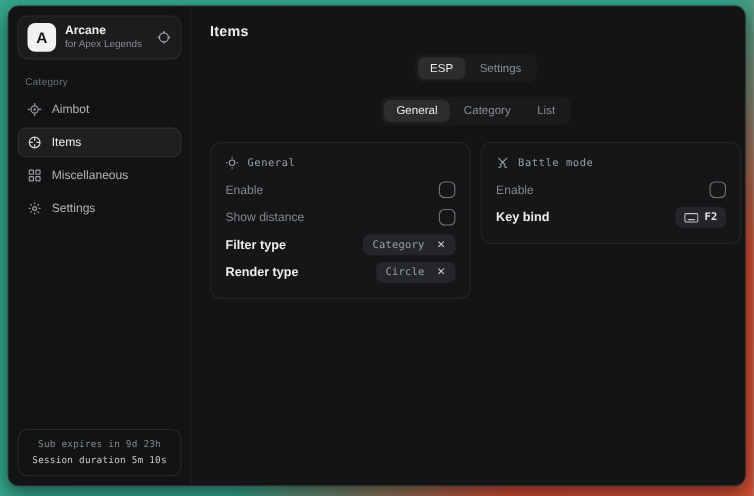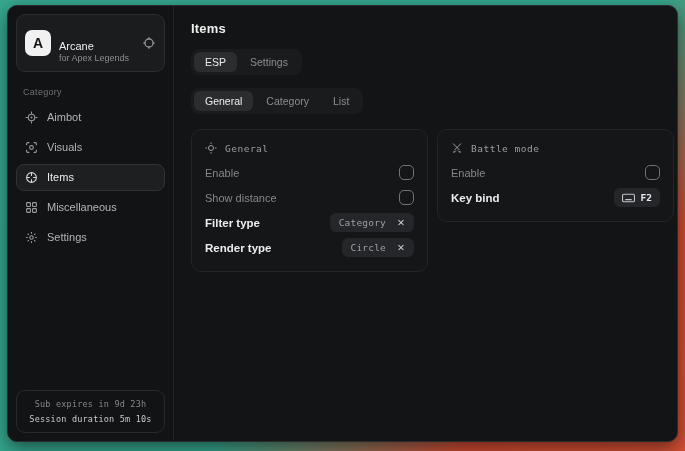--- a/index.html
+++ b/index.html
@@ -24,42 +24,42 @@
     display:flex; align-items:center; gap:8px;
     background:#1b1c1e; border:1px solid #2b2c2e; border-radius:9px;
     padding:6px 8px; cursor:pointer;
   }
   .logo {
     width:26px; height:26px; flex:0 0 26px; background:#f1f1f1; color:#141414;
     border-radius:7px; display:flex; align-items:center; justify-content:center;
     font-weight:bold; font-size:14px;
   }
   .app-text { flex:1; line-height:1.3; }
-  .app-title { font-size:11px; font-weight:400; color:#ededee;margin-top:18px; }
+  .app-title { font-size:11px; font-weight:700; color:#ededee; }
   .app-sub { font-size:9px; color:#8b8e91; }
   .target-btn { color:#9da0a3; display:flex; cursor:pointer; }
   .section-label { font-size:9px; color:#6e7275; margin:15px 7px 7px; letter-spacing:.3px; }
   .nav-item {
     display:flex; align-items:center; gap:9px; padding:6px 8px; margin-bottom:3px;
     border-radius:8px; border:1px solid transparent;
     color:#b2b5b7; font-size:11px; cursor:pointer;
   }
   .nav-item .nicon { display:flex; color:#9a9da0; }
   .nav-item.selected { background:#1d1f21; border-color:#303234; color:#eceded; }
   .nav-item.selected .nicon { color:#d6d8d9; }
   .sidebar-footer {
     margin-top:auto; border:1px solid #292a2c; border-radius:9px;
     padding:8px 10px; font-family:"DejaVu Sans Mono", monospace;text-align:center;
   }
   .footer-line1 { font-size:8.5px; color:#84888b; margin-bottom:5px; letter-spacing:.2px; }
   .footer-line2 { font-size:8.5px; color:#c9cbcd; letter-spacing:.2px; }
   
   .main { flex:1; padding:15px 17px; }
   .main-title { font-size:13px; font-weight:700; color:#eceded; letter-spacing:.2px; }
-  .tab-row { margin-top:13px; }
+  .tab-row { margin-top:13px;text-align:center; }
   .tab-group {
     display:inline-flex; background:#1a1b1d; border-radius:8px; padding:3px; gap:2px;
   }
   .tab {
     font-size:10.5px; color:#8a8e91; padding:4px 11px; border-radius:6px;
     cursor:pointer; white-space:nowrap;
   }
   .tab.selected { background:#2b2d2f; color:#eceded; }
   .panels { display:flex; gap:9px; margin-top:15px; align-items:flex-start; }
   .card {
@@ -126,32 +126,20 @@
             <line x1="12" y1="1" x2="12" y2="5"></line>
             <line x1="12" y1="19" x2="12" y2="23"></line>
             <line x1="1" y1="12" x2="5" y2="12"></line>
             <line x1="19" y1="12" x2="23" y2="12"></line>
             <circle cx="12" cy="12" r="1" fill="currentColor"></circle>
         </svg>
       </span>
       <span>Aimbot</span>
     </div>
 
-    <div class="nav-item">
-      <span class="nicon">
-        <svg width="13" height="13" viewBox="0 0 24 24" fill="none" stroke="currentColor" stroke-width="2">
-          <path d="M3 8V5a2 2 0 0 1 2-2h3"></path>
-            <path d="M16 3h3a2 2 0 0 1 2 2v3"></path>
-            <path d="M21 16v3a2 2 0 0 1-2 2h-3"></path>
-            <path d="M8 21H5a2 2 0 0 1-2-2v-3"></path>
-            <circle cx="12" cy="12" r="3.5"></circle>
-        </svg>
-      </span>
-      <span>Visuals</span>
-    </div>
 
     <div class="nav-item selected">
       <span class="nicon">
         <svg width="13" height="13" viewBox="0 0 24 24" fill="none" stroke="currentColor" stroke-width="2">
           <circle cx="12" cy="12" r="9"></circle>
             <line x1="12" y1="3" x2="12" y2="9"></line>
             <line x1="12" y1="15" x2="12" y2="21"></line>
             <line x1="3" y1="12" x2="9" y2="12"></line>
             <line x1="15" y1="12" x2="21" y2="12"></line>
         </svg>

